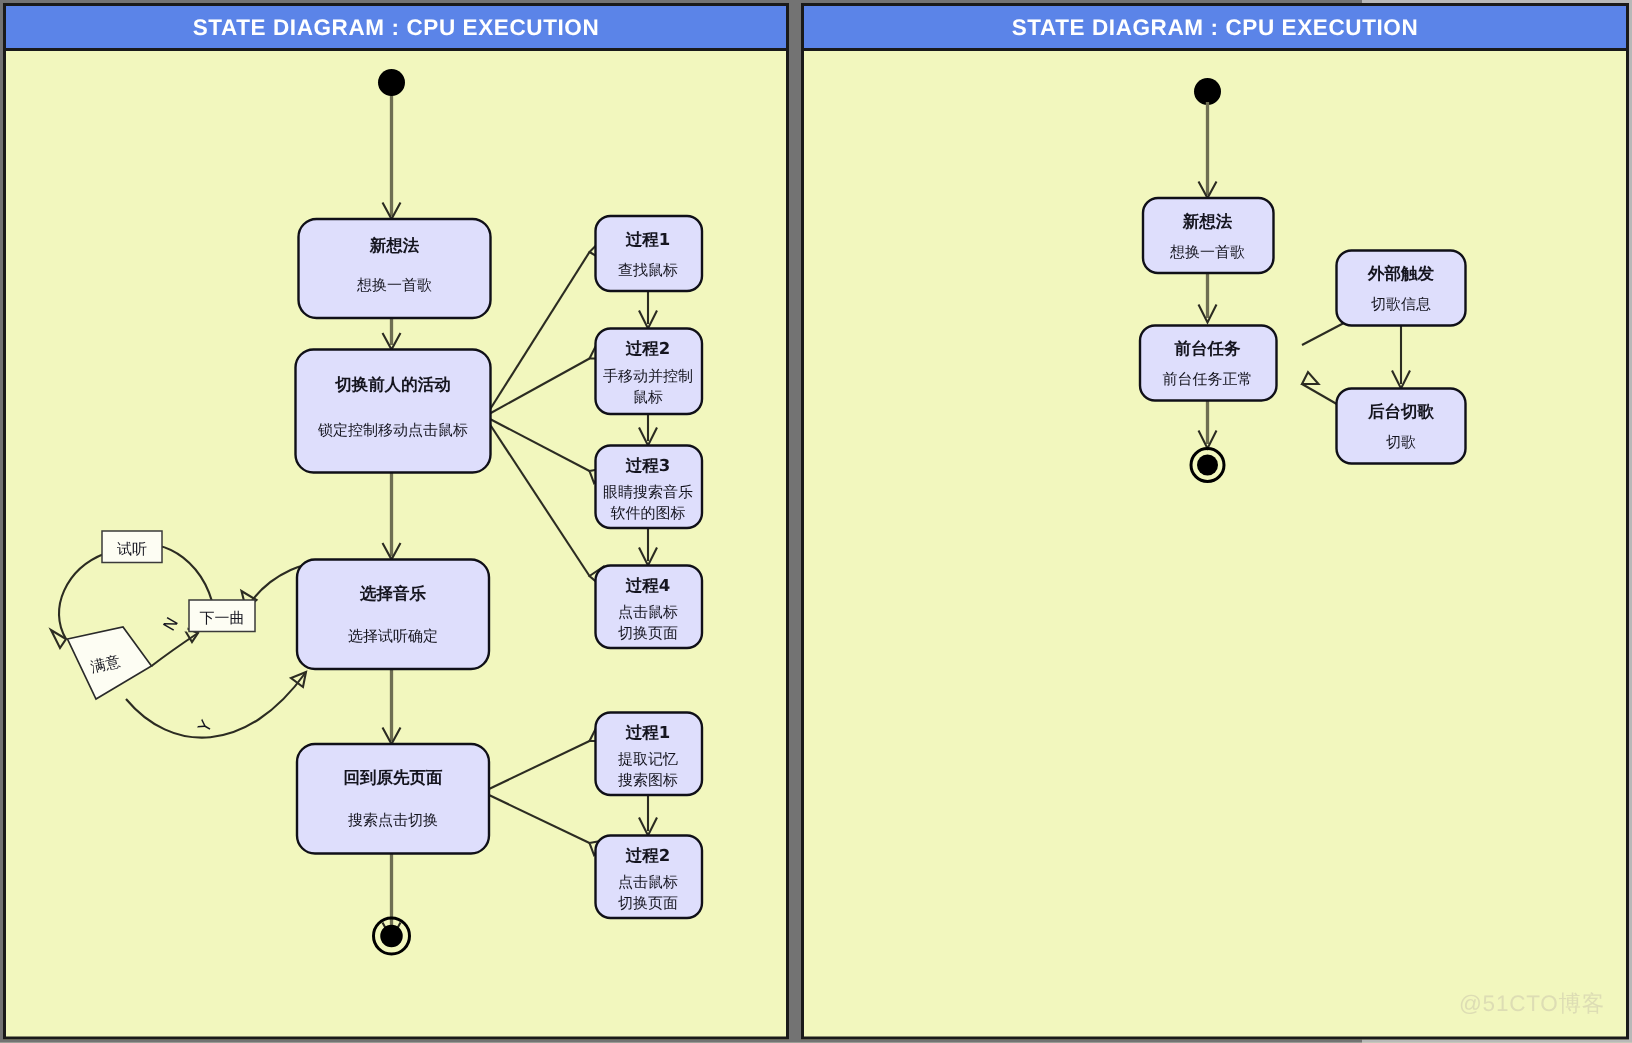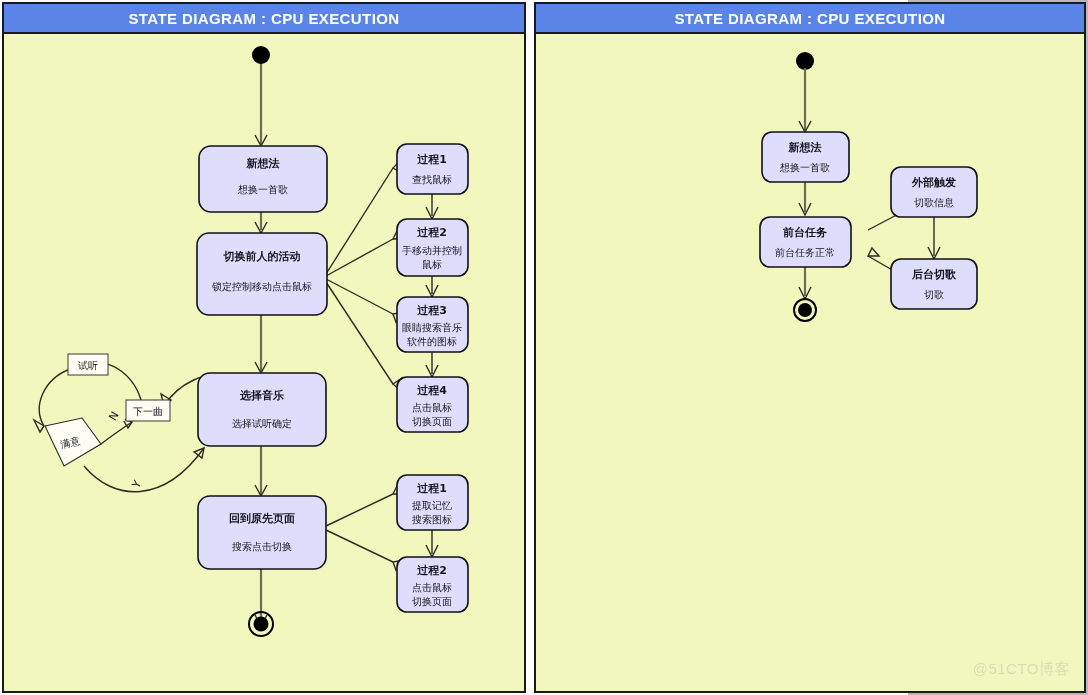--- a/index.html
+++ b/index.html
@@ -12,21 +12,21 @@
     height: 695px;
     font-family: "Liberation Sans", "DejaVu Sans", sans-serif;
     position: relative;
     overflow: hidden;
   }
   .canvas {
     position: absolute;
     left: 0; top: 0;
     width: 908px;
     height: 695px;
-    background: #ffffff;
+    background: #737373;
   }
   .panel {
     position: absolute;
     box-sizing: border-box;
     border: 2px solid #1a1a1a;
     background: #f2f7be;
     overflow: hidden;
   }
   #panel-left  { left: 2px;   top: 2px; width: 524px; height: 691px; }
   #panel-right { left: 534px; top: 2px; width: 552px; height: 691px; }

